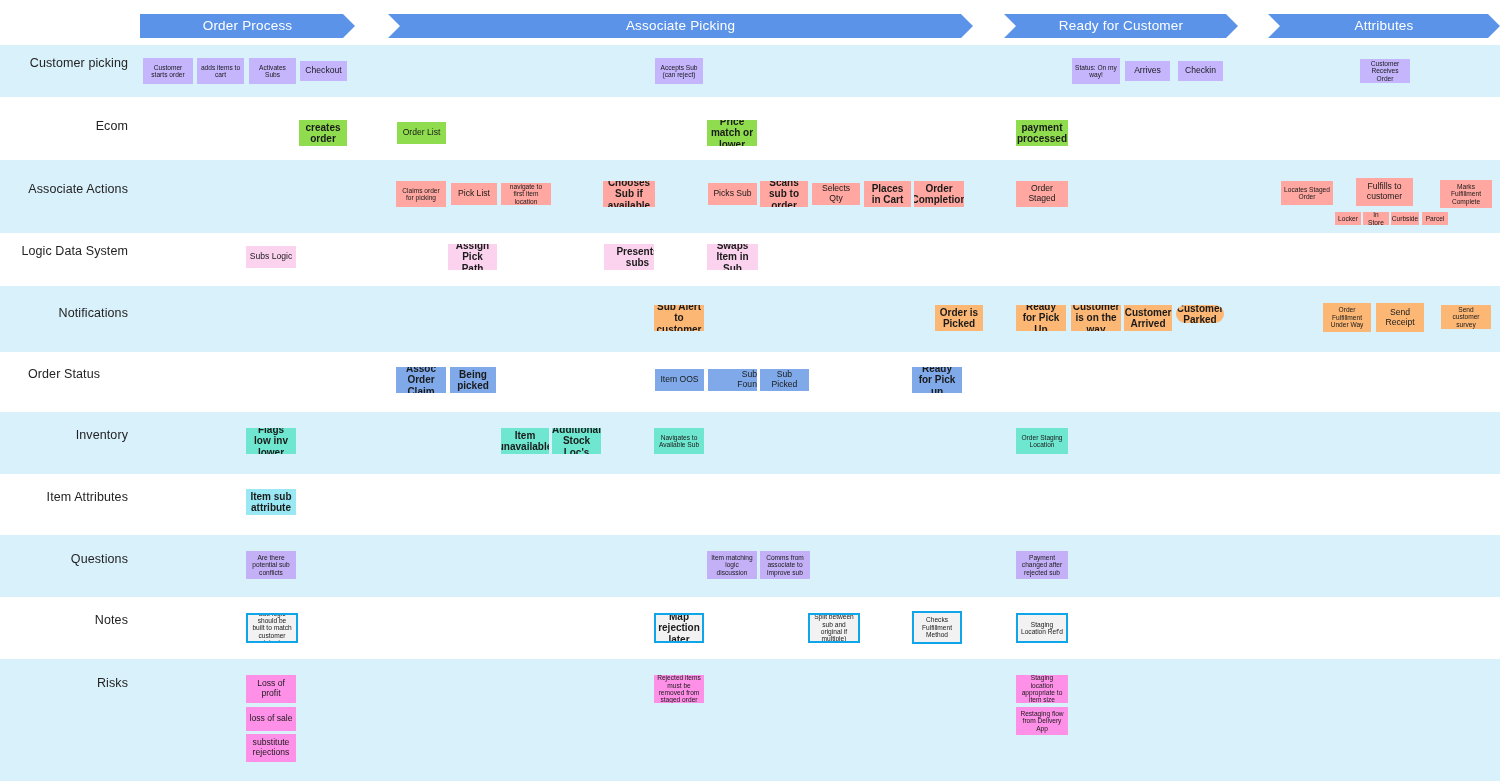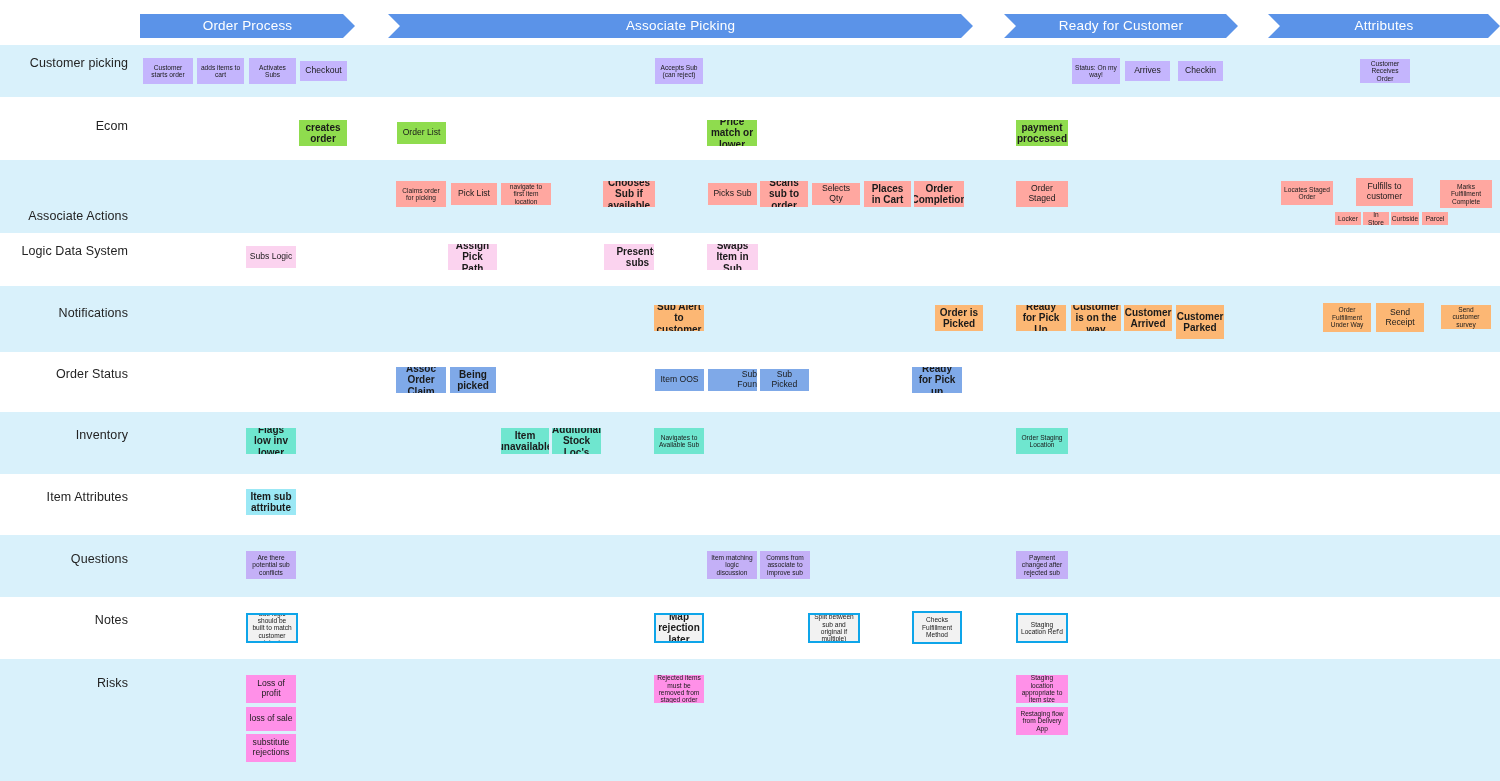--- a/index.html
+++ b/index.html
@@ -80,24 +80,24 @@
       <div class="lane plain" style="top: 352px; height: 60px;"></div>
       <div class="lane tint" style="top: 412px; height: 62px;"></div>
       <div class="lane plain" style="top: 474px; height: 61px;"></div>
       <div class="lane tint" style="top: 535px; height: 62px;"></div>
       <div class="lane plain" style="top: 597px; height: 62px;"></div>
       <div class="lane tint" style="top: 659px; height: 122px;"></div>
     </div>
   <div id="lane-labels-layer">
       <div class="lane-label" style="top: 56px;">Customer picking</div>
       <div class="lane-label" style="top: 119px;">Ecom</div>
-      <div class="lane-label" style="top: 182px; margin-top: 27px;">Associate Actions</div>
+      <div class="lane-label" style="top: 182px;">Associate Actions</div>
       <div class="lane-label" style="top: 244px;">Logic Data System</div>
       <div class="lane-label" style="top: 306px;">Notifications</div>
-      <div class="lane-label" style="top: 367px;">Order Status</div>
+      <div class="lane-label" style="top: 367px; text-align: center;">Order Status</div>
       <div class="lane-label" style="top: 428px;">Inventory</div>
       <div class="lane-label" style="top: 490px;">Item Attributes</div>
       <div class="lane-label" style="top: 552px;">Questions</div>
       <div class="lane-label" style="top: 613px;">Notes</div>
       <div class="lane-label" style="top: 676px;">Risks</div>
     </div>
   <div id="phases-layer">
       <div class="phase arrow-right" style="left: 140px; width: 215px;">Order Process</div>
       <div class="phase arrow-both" style="left: 388px; width: 585px;">Associate Picking</div>
       <div class="phase arrow-both" style="left: 1004px; width: 234px;">Ready for Customer</div>
@@ -136,21 +136,21 @@
       <div class="card c-pink fs7" style="left: 1422px; top: 212px; width: 26px; height: 13px;">Parcel</div>
       <div class="card c-lpink fs9" style="left: 246px; top: 246px; width: 50px; height: 22px;">Subs Logic</div>
       <div class="card c-lpink fs8" style="left: 448px; top: 244px; width: 49px; height: 26px;">Assign Pick Path</div>
       <div class="card c-lpink fs8" style="left: 604px; top: 244px; width: 50px; height: 26px; padding-left: 20px;">Presents subs</div>
       <div class="card c-lpink fs8" style="left: 707px; top: 244px; width: 51px; height: 26px;">Swaps Item in Sub</div>
       <div class="card c-orange fs8" style="left: 654px; top: 305px; width: 50px; height: 26px;">Sub Alert to customer</div>
       <div class="card c-orange fs8" style="left: 913px; top: 305px; width: 48px; height: 26px; margin-left: 22px;">Order is Picked</div>
       <div class="card c-orange fs8" style="left: 1016px; top: 305px; width: 50px; height: 26px;">Ready for Pick Up</div>
       <div class="card c-orange fs8" style="left: 1071px; top: 305px; width: 50px; height: 26px;">Customer is on the way</div>
       <div class="card c-orange fs8" style="left: 1124px; top: 305px; width: 48px; height: 26px;">Customer Arrived</div>
-      <div class="card c-orange fs8" style="left: 1176px; top: 305px; width: 48px; height: 34px;">Customer Parked</div>
+      <div class="card c-orange fs8" style="left: 1176px; top: 305px; width: 48px; height: 18px; border-radius: 13px;">Customer Parked</div>
       <div class="card c-orange fs7" style="left: 1323px; top: 303px; width: 48px; height: 29px;">Order Fulfillment Under Way</div>
       <div class="card c-orange fs9" style="left: 1376px; top: 303px; width: 48px; height: 29px;">Send Receipt</div>
       <div class="card c-orange fs7" style="left: 1441px; top: 305px; width: 50px; height: 24px;">Send customer survey</div>
       <div class="card c-blue fs8" style="left: 396px; top: 367px; width: 50px; height: 26px;">Assoc Order Claim</div>
       <div class="card c-blue fs8" style="left: 450px; top: 367px; width: 46px; height: 26px;">Being picked</div>
       <div class="card c-blue fs9" style="left: 655px; top: 369px; width: 49px; height: 22px;">Item OOS</div>
       <div class="card c-blue fs9" style="left: 708px; top: 369px; width: 49px; height: 22px; padding-left: 37px;">Sub Found</div>
       <div class="card c-blue fs9" style="left: 760px; top: 369px; width: 49px; height: 22px;">Sub Picked</div>
       <div class="card c-blue fs8" style="left: 912px; top: 367px; width: 50px; height: 26px;">Ready for Pick up</div>
       <div class="card c-teal fs8" style="left: 246px; top: 428px; width: 50px; height: 26px;">Flags low inv lower</div>

